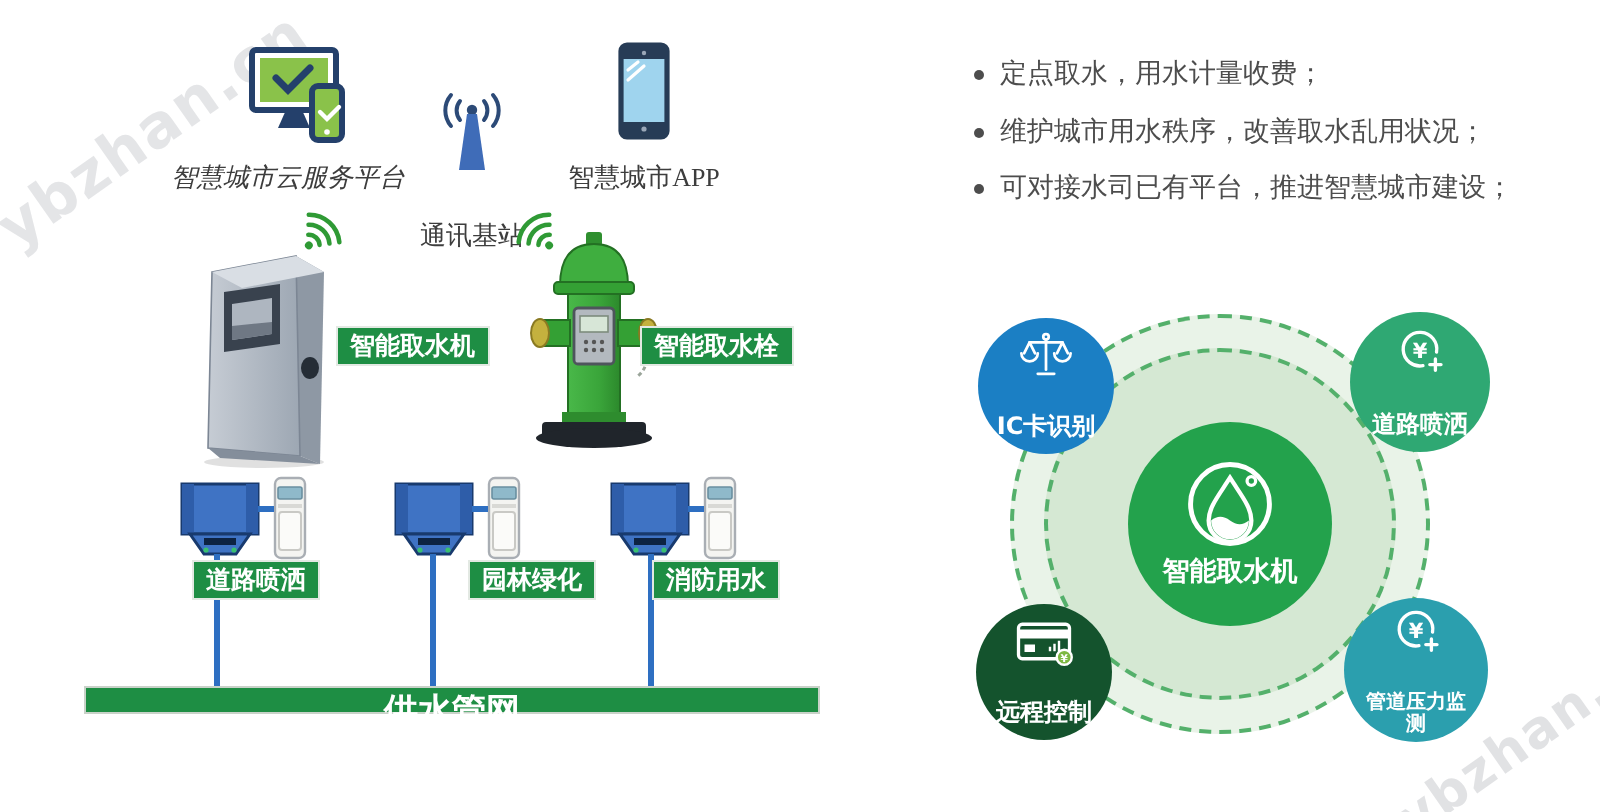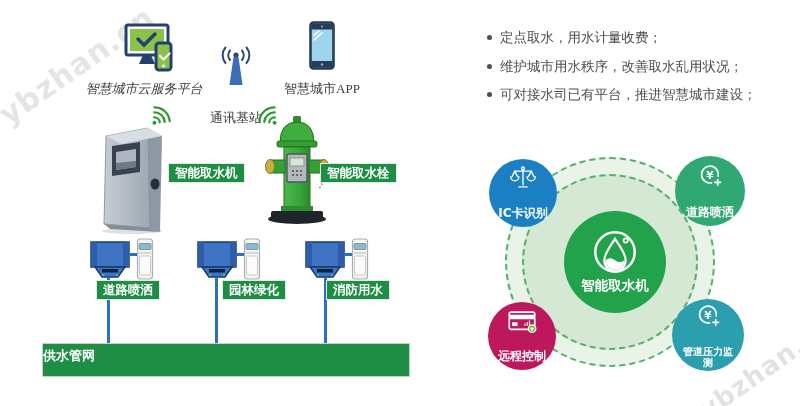--- a/index.html
+++ b/index.html
@@ -18,26 +18,26 @@
   .toplabel{font-size:13px;color:#3d3d3d;text-align:center;font-weight:500;}
   #lbl-cloud{left:83px;top:80px;width:122px;font-style:italic;}
   #lbl-station{left:200px;top:89px;width:72px;margin-top:20px;}
   #lbl-app{left:270px;top:80px;width:104px;font-family:Liberation Serif, serif;}
   
   .tag{background:#1e8e44;color:#fff;font-size:12.5px;font-weight:bold;
        padding:2px 6px;line-height:1.1;white-space:nowrap;border:1px solid #e3e9e3;}
   #tag-machine{left:168px;top:163px;}
   #tag-hydrant{left:320px;top:163px;}
   #tag-t1{left:96px;top:280px;text-align:center;}
-  #tag-t2{left:222px;top:280px;}
+  #tag-t2{left:234px;top:280px;}
   #tag-t3{left:326px;top:280px;text-align:right;}
   
-  #pipe-bar{left:42px;top:343px;width:368px;height:34px;background:#1e8e44;
-    border:1px solid #c9d2c9;box-sizing:border-box;color:#fff;font-size:13px;
-    font-weight:bold;text-align:left;line-height:24px;}
+  #pipe-bar{left:42px;top:343px;width:368px;height:14px;background:#1e8e44;
+    border:1px solid #c9d2c9;box-sizing:border-box;color:#fff;font-size:17px;
+    font-weight:bold;text-align:center;line-height:24px;}
   
   .vline{width:2.5px;background:#2e6fc2;}
   .hline{height:2.5px;background:#2e6fc2;}
   #vl-1{left:107px;top:277px;height:66px;}
   #vl-2{left:215px;top:277px;height:66px;}
   #vl-3{left:324px;top:277px;height:66px;}
   #hl-1{left:129px;top:253px;width:8px;}
   #hl-2{left:236px;top:253px;width:8px;}
   #hl-3{left:344px;top:253px;width:8px;}
   
@@ -52,21 +52,21 @@
     border:2px dashed #54b06b;z-index:1;}
   #hub-inner{left:522px;top:174px;width:176px;height:176px;background:#d5e8d3;
     border:2px dashed #54b06b;z-index:2;}
   #hub-center{left:564px;top:211px;width:102px;height:102px;background:#23a24c;z-index:3;
     color:#fff;font-size:13.5px;font-weight:bold;}
   #hub-center .cap-label{margin-top:2px;}
   .sat{z-index:4;color:#fff;font-weight:bold;}
   .sat .cap-label{font-size:12px;line-height:1.15;margin-top:16px;}
   #sat-ic{left:489px;top:159px;width:68px;height:68px;background:#1b7fc4;}
   #sat-meter{left:675px;top:156px;width:70px;height:70px;background:#2fa873;}
-  #sat-remote{left:488px;top:302px;width:68px;height:68px;background:#be185d;}
+  #sat-remote{left:488px;top:302px;width:68px;height:68px;background:#14532d;}
   #sat-pressure{left:672px;top:299px;width:72px;height:72px;background:#2b9fae;}
   #sat-pressure .cap-label{font-size:10px;width:58px;}
   .mirror{transform:scaleX(-1);}
   svg{display:block;}
 </style>
 </head>
 <body>
 
 <div class="abs wm" id="wm-tl">ybzhan.cn</div>
 <div class="abs wm" id="wm-br">ybzhan.cn</div>

